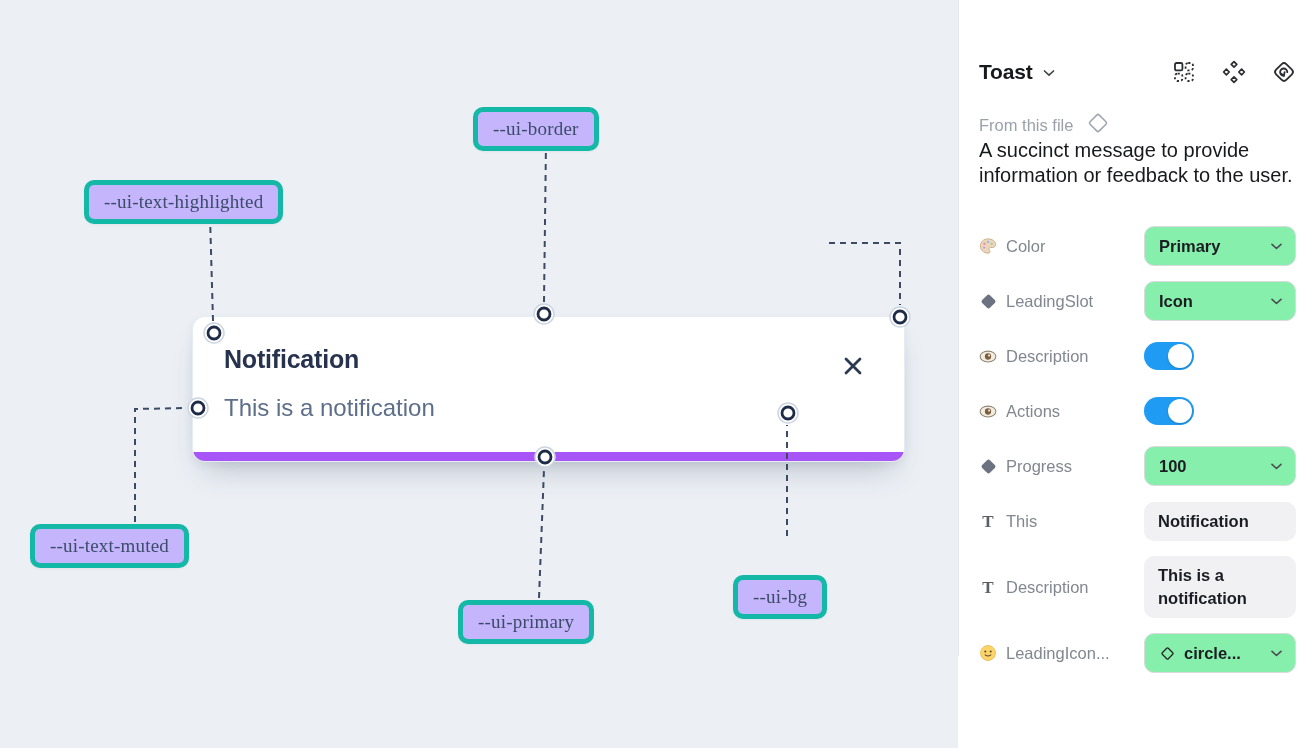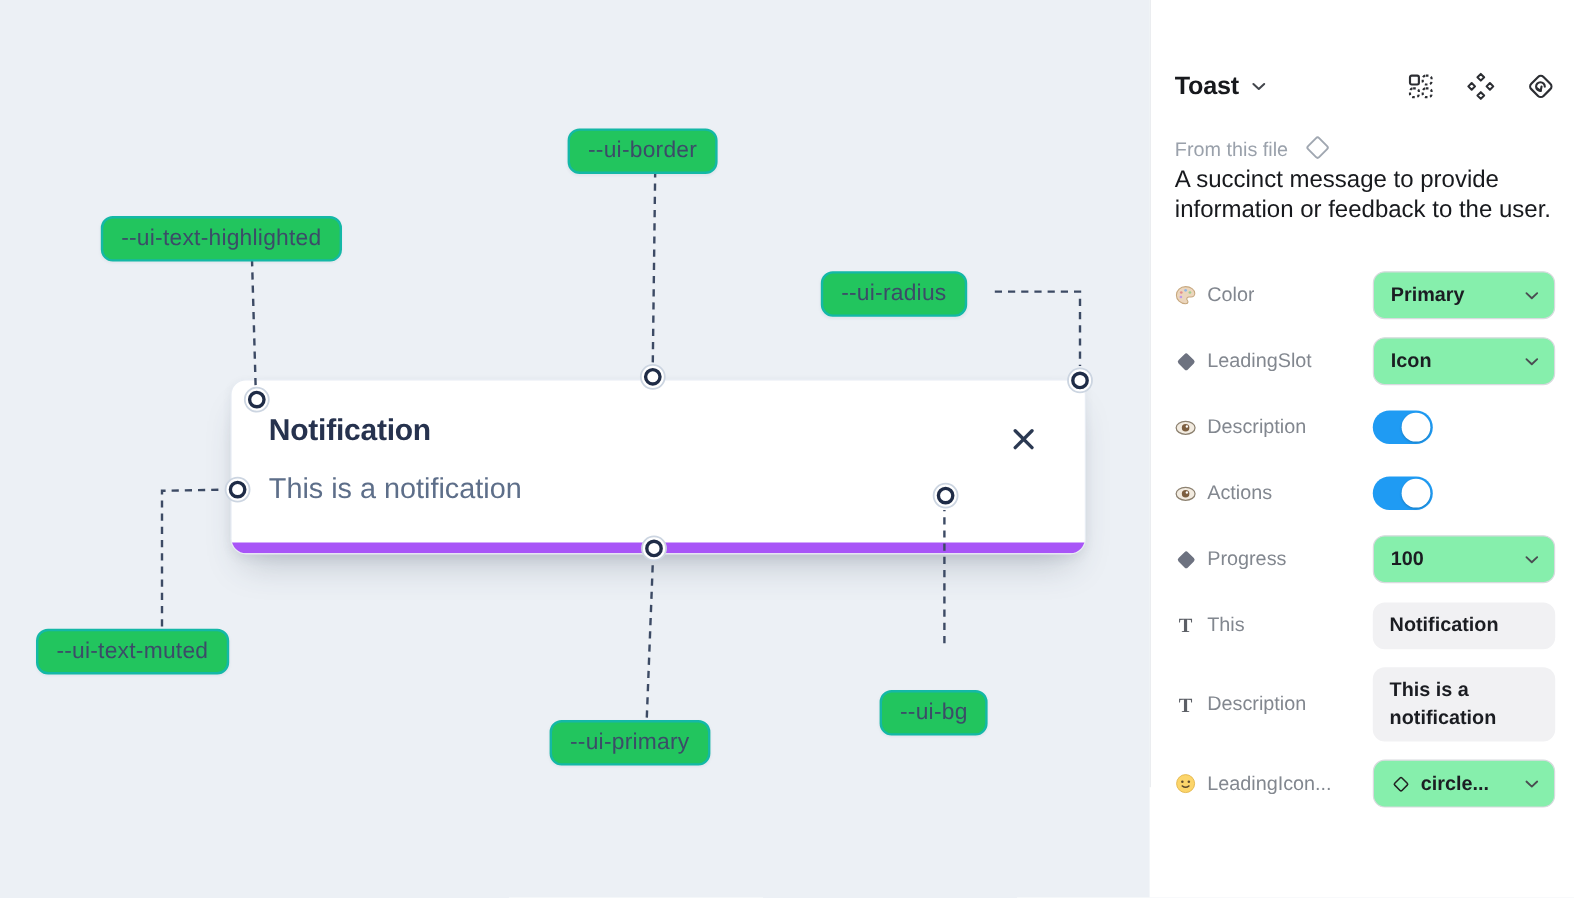--- a/index.html
+++ b/index.html
@@ -17,24 +17,25 @@
     box-shadow: 0 18px 30px -12px rgba(51,65,85,.28), 0 3px 8px rgba(51,65,85,.07);
     z-index: 1; overflow: hidden;
   }
   .toast-title { position: absolute; left: 31px; top: 28px; font-size: 25px; font-weight: 700; color: #26324e; letter-spacing: -0.2px; }
   .toast-desc  { position: absolute; left: 31px; top: 77px; font-size: 24px; font-weight: 400; color: #5d6e89; }
   .toast-close { position: absolute; right: 38px; top: 36px; width: 26px; height: 26px; cursor: pointer; background: none; border: none; }
   .toast-progress { position: absolute; left: 0; right: 0; bottom: 0; height: 9px; border-radius: 0 0 12px 12px; }
 
   .pill {
     position: absolute; z-index: 3;
-    background: #22c55e; border: 2px solid #14b8a6; border-radius: 10px;
+    background: #c4b5fd; border: 5px solid #14b8a6; border-radius: 10px;
     padding: 5px 15px; font-size: 19px; font-weight: 500; color: #3c4c68;
     letter-spacing: 0.2px; white-space: nowrap; line-height: 24px;
     box-shadow: 0 1px 2px rgba(100,116,139,.08);
+    font-family: Liberation Serif, serif;
   }
 
   
   .panel {
     width: 354px; height: 656px; background: #ffffff; flex: none;
     border-left: 1px solid #e6e9ed; padding: 54px 16px 0 20px;
   }
   .panel-header { display: flex; align-items: center; height: 36px; }
   .title-wrap { display: flex; align-items: center; gap: 11px; cursor: pointer; }
   .panel-title { font-size: 21px; font-weight: 700; color: #17191d; letter-spacing: -0.2px; }
@@ -117,21 +118,20 @@
         </g>
         <g>
           <circle cx="788" cy="413" r="10" fill="#ffffff" stroke="#ccd5e1" stroke-width="1.5"></circle>
           <circle cx="788" cy="413" r="6" fill="#ffffff" stroke="#1f2c47" stroke-width="2.8"></circle>
         </g>
       </g>
     </svg>
 
     <div class="pill" style="left:473px; top:107px;">--ui-border</div>
     <div class="pill" style="left:84px; top:180px;">--ui-text-highlighted</div>
-    <div class="pill" style="left:684px; top:226px;">--ui-radius</div>
     <div class="pill" style="left:30px; top:524px;">--ui-text-muted</div>
     <div class="pill" style="left:458px; top:600px;">--ui-primary</div>
     <div class="pill" style="left:733px; top:551px;margin-top:24px;">--ui-bg</div>
   </div>
 
   <aside class="panel">
 
     <div class="panel-header">
       <div class="title-wrap">
         <span class="panel-title">Toast</span>

